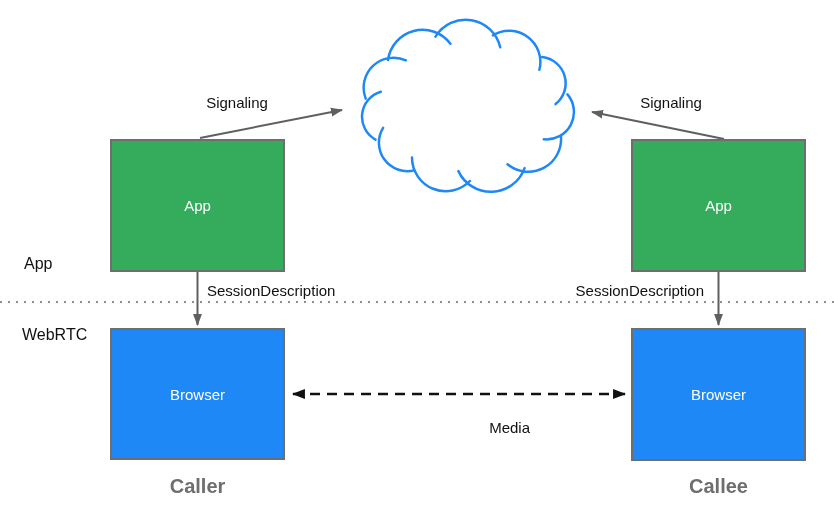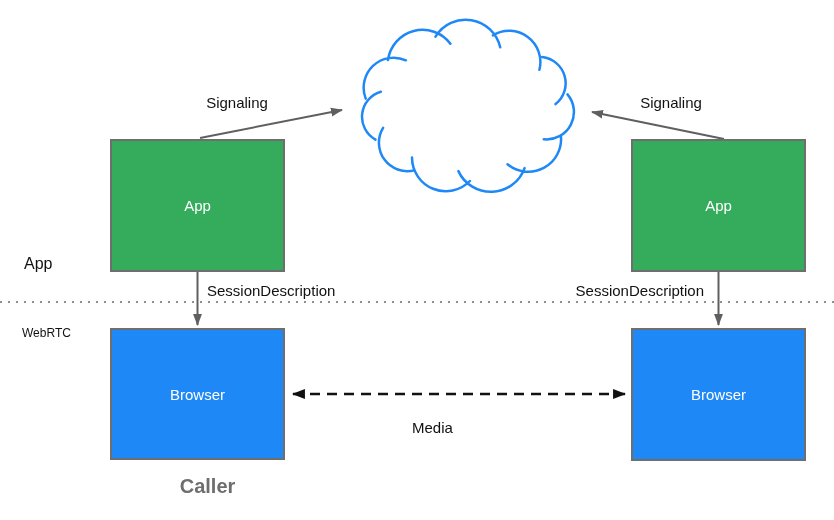--- a/index.html
+++ b/index.html
@@ -34,25 +34,25 @@
   .browser-box{background:var(--browser-box-fill);text-align:center;}
   .box-app-caller{left:110px;top:139px;width:175px;height:133px;}
   .box-app-callee{left:631px;top:139px;width:175px;height:133px;}
   .box-browser-caller{left:110px;top:328px;width:175px;height:132px;}
   .box-browser-callee{left:631px;top:328px;width:175px;height:133px;}
   .lbl{position:absolute;font-size:15px;font-weight:400;color:var(--label-text);white-space:nowrap;}
   .lbl-signaling-caller{left:177px;top:94px;width:120px;text-align:center;}
   .lbl-signaling-callee{left:611px;top:94px;width:120px;text-align:center;}
   .lbl-sd-caller{left:207px;top:282px;}
   .lbl-sd-callee{left:504px;top:282px;width:200px;text-align:right;}
-  .lbl-media{left:412px;top:419px;width:100px;text-align:left;}
+  .lbl-media{left:430px;top:419px;width:100px;text-align:right;}
   .lbl-layer-app{left:24px;top:255px;font-size:16px;}
-  .lbl-layer-webrtc{left:22px;top:326px;font-size:12px;text-align:right;}
+  .lbl-layer-webrtc{left:22px;top:326px;font-size:16px;text-align:right;}
   .role-lbl{position:absolute;font-size:20px;font-weight:700;color:var(--role-label-text);text-align:center;width:175px;}
-  .role-caller{left:120px;top:475px;}
+  .role-caller{left:110px;top:475px;}
   .role-callee{left:631px;top:475px;}
 </style>
 </head>
 <body>
 
 <div class="stage">
 
   <svg width="834" height="520" viewBox="0 0 834 520">
     <defs>
       <marker id="mGray" viewBox="0 0 12 10" refX="11" refY="5" markerWidth="12" markerHeight="10" markerUnits="userSpaceOnUse" orient="auto-start-reverse">
@@ -94,14 +94,15 @@
 
   <div class="lbl lbl-sd-caller">SessionDescription</div>
   <div class="lbl lbl-sd-callee">SessionDescription</div>
 
   <div class="lbl lbl-layer-app">App</div>
   <div class="lbl lbl-layer-webrtc">WebRTC</div>
 
   <div class="lbl lbl-media">Media</div>
 
   <div class="role-lbl role-caller">Caller</div>
+  <div class="role-lbl role-callee">Callee</div>
 
 </div>
 
 </body></html>

